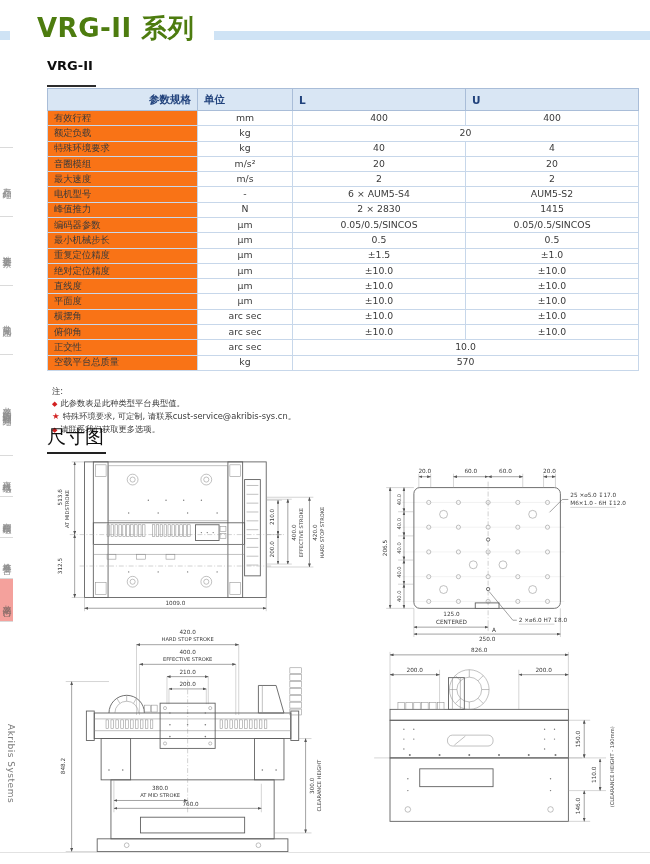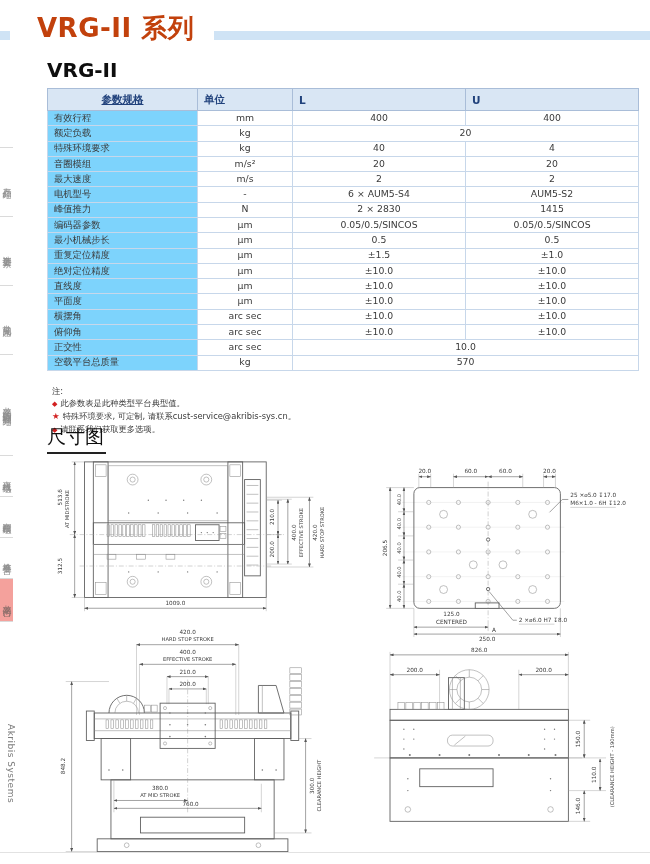--- a/index.html
+++ b/index.html
@@ -14,36 +14,36 @@
        border-top:1px solid #dadada;cursor:pointer;}
   .tab:last-child{border-bottom:1px solid #dadada;}
   .tab.active{background:#f4a19c;color:#8a6d69;}
   .brand{position:absolute;left:6px;top:724px;height:100px;
          writing-mode:vertical-rl;font-size:9px;color:#7c7c7c;letter-spacing:0.5px;}
   
   .deco-bar{position:absolute;top:31px;height:9px;background:#cfe3f5;}
   .deco-left{left:0;width:10px;}
   .deco-right{left:214px;right:0;}
   .title{position:absolute;left:37px;top:11px;font-size:26px;font-weight:600;
-         color:#c2410c;letter-spacing:0.5px;}
-  .h-model{position:absolute;left:47px;top:58px;font-size:20px;font-weight:bold;
+         color:#4d7c0f;letter-spacing:0.5px;}
+  .h-model{position:absolute;left:47px;top:58px;font-size:13px;font-weight:bold;
            color:#0e0e0e;border-bottom:2px solid #2c2c2c;padding:0 3px 12px 0;}
   .h-dim{position:absolute;left:47px;top:424px;font-size:19px;font-weight:normal;
          color:#0e0e0e;border-bottom:2.5px solid #222;padding:0 2px 2px 0;}
   
   table.spec{position:absolute;left:47px;top:88px;width:591px;border-collapse:collapse;
              table-layout:fixed;border:1.5px solid #87a3c6;}
   table.spec col.c1{width:150px}table.spec col.c2{width:95px}
   table.spec col.c3{width:173px}table.spec col.c4{width:173px}
   table.spec th{background:#d9e6f4;color:#21427c;font-size:10.5px;font-weight:bold;
                 padding:3.5px 6px;border:1px solid #a9bdd8;text-align:left;}
-  table.spec th.left{text-align:center;text-decoration:underline;}
+  table.spec th.left{text-align:right;}
   table.spec td{font-size:9.3px;color:#3a3a3a;padding:1.8px 6px;text-align:center;
                 border:1px solid #c7d7ea;line-height:1.15;background:#fff;}
-  table.spec td.name{text-align:left;background:#7dd3fc;}
+  table.spec td.name{text-align:left;background:#f97316;}
   
   .notes{position:absolute;left:52px;top:385px;font-size:8.3px;color:#3a3a3a;line-height:1.5;}
   .notes .lbl{margin-bottom:0px;}
   .bullet{color:#d22020;margin-right:3px;font-size:7px;}
   .bullet.star{font-size:8.5px;}
   
   .dwg{position:absolute;}
   .dr{fill:none;stroke:#5f5f5f;stroke-width:0.9;}
   .d2{fill:none;stroke:#8c8c8c;stroke-width:0.55;}
   .dim{stroke:#555;stroke-width:0.55;fill:none;}

